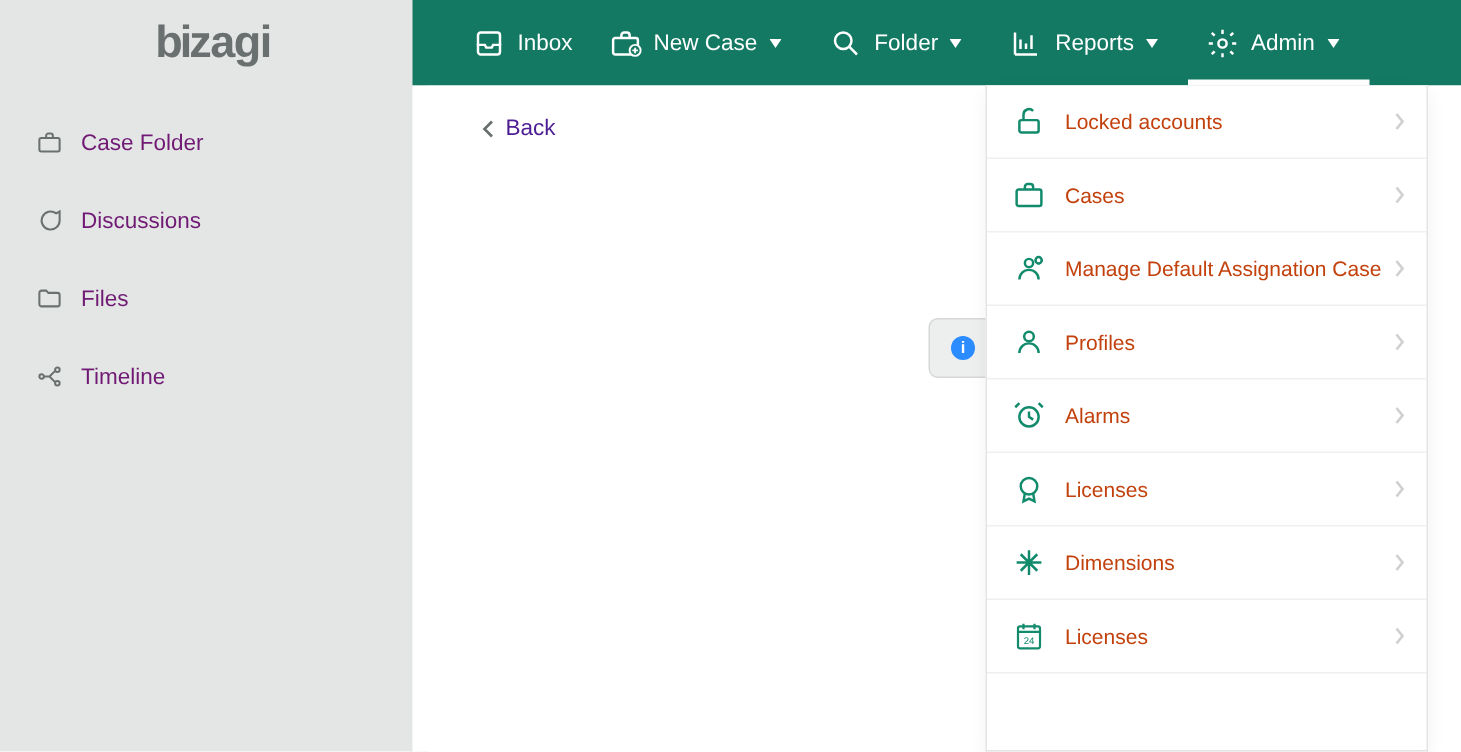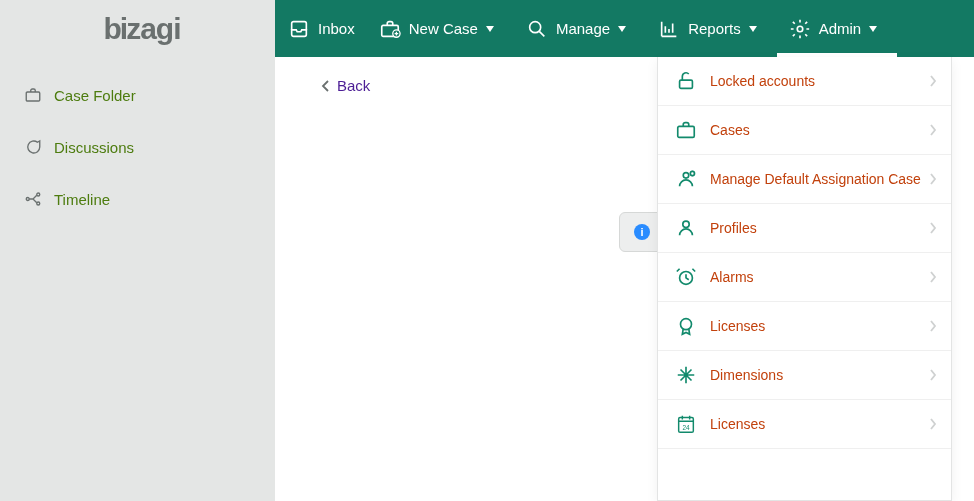--- a/index.html
+++ b/index.html
@@ -3,21 +3,21 @@
 <meta charset="utf-8">
 <style>
   * { box-sizing: border-box; }
   html, body { margin: 0; padding: 0; font-family: "Segoe UI", Arial, sans-serif; }
   body { width: 974px; height: 501px; overflow: hidden; background: #fff; position: relative; }
 
   
   .topbar {
     position: absolute; left: 275px; right: 0; top: 0; height: 57px;
     background: #137963;
-    display: flex; align-items: center; padding-left: 1px;
+    display: flex; align-items: center; padding-left: 28px;
   }
   .topbar .nav-item {
     display: flex; align-items: center; height: 100%;
     color: #fff; font-size: 15px; padding: 0 12px; cursor: pointer; position: relative;
   }
   .topbar .nav-item.active::after {
     content: ""; position: absolute; left: 0; right: 0; bottom: 0; height: 4px; background: #fff;
   }
   .topbar .nav-item svg { margin-right: 8px; flex-shrink: 0; }
   .topbar .caret { margin-left: 8px; }
@@ -29,21 +29,21 @@
     background: #e4e6e5;
     border-right: 1px solid #d6d8d7;
   }
   .logo {
     height: 57px; display: flex; align-items: center; justify-content: center;
     color: #6a706f; font-size: 30px; font-weight: 600; letter-spacing: -1px;
   }
   .side-items { padding-top: 12px; }
   .side-item {
     display: flex; align-items: center; height: 52px; padding: 0 24px;
-    color: #4d7c0f; font-size: 15px; cursor: pointer;
+    color: #701a75; font-size: 15px; cursor: pointer;
   }
   .side-item svg { margin-right: 12px; flex-shrink: 0; }
   .collapse-tab {
     position: absolute; right: -13px; top: 63px; width: 13px; height: 28px;
     background: #f1f2f2; border: 1px solid #d6d8d7; border-left: none;
     display: flex; align-items: center; justify-content: center; cursor: pointer;
     border-radius: 0 4px 4px 0;
   }
 
   
@@ -105,20 +105,26 @@
       <span>Case Folder</span>
     </div>
     <div class="side-item">
       <svg width="18" height="18" viewBox="0 0 24 24" fill="none" stroke="#6a706f" stroke-width="1.8">
           <path d="M21 12a8 8 0 1 1-3.1-6.3L21 4v8z"></path>
         </svg>
       <span>Discussions</span>
     </div>
     <div class="side-item">
       <svg width="18" height="18" viewBox="0 0 24 24" fill="none" stroke="#6a706f" stroke-width="1.8">
+          <path d="M3 7a2 2 0 0 1 2-2h4l2 2h8a2 2 0 0 1 2 2v8a2 2 0 0 1-2 2H5a2 2 0 0 1-2-2z"></path>
+        </svg>
+      <span>Files</span>
+    </div>
+    <div class="side-item">
+      <svg width="18" height="18" viewBox="0 0 24 24" fill="none" stroke="#6a706f" stroke-width="1.8">
           <circle cx="5" cy="12" r="2"></circle>
           <circle cx="19" cy="6" r="2"></circle>
           <circle cx="19" cy="18" r="2"></circle>
           <path d="M7 12h5M12 12l5-5M12 12l5 5"></path>
         </svg>
       <span>Timeline</span>
     </div>
   </div>
   <div class="collapse-tab">
     <svg width="8" height="10" viewBox="0 0 8 10" fill="none" stroke="#6a706f" stroke-width="1.6">
@@ -147,21 +153,21 @@
         <svg width="8" height="6" viewBox="0 0 8 6" fill="#fff">
           <path d="M0 0h8L4 6z"></path>
         </svg>
       </span>
   </div>
   <div class="nav-item">
     <svg width="22" height="22" viewBox="0 0 24 24" fill="none" stroke="#fff" stroke-width="1.8">
         <circle cx="10" cy="10" r="6"></circle>
         <path d="m20 20-5.5-5.5"></path>
       </svg>
-    <span>Manage</span>
+    <span>Folder</span>
     <span class="caret">
         <svg width="8" height="6" viewBox="0 0 8 6" fill="#fff">
           <path d="M0 0h8L4 6z"></path>
         </svg>
       </span>
   </div>
   <div class="nav-item">
     <svg width="22" height="22" viewBox="0 0 24 24" fill="none" stroke="#fff" stroke-width="1.8">
         <path d="M4 20V4M4 20h16"></path>
         <path d="M8 16V9M12 16v-4M16 16V6"></path>

